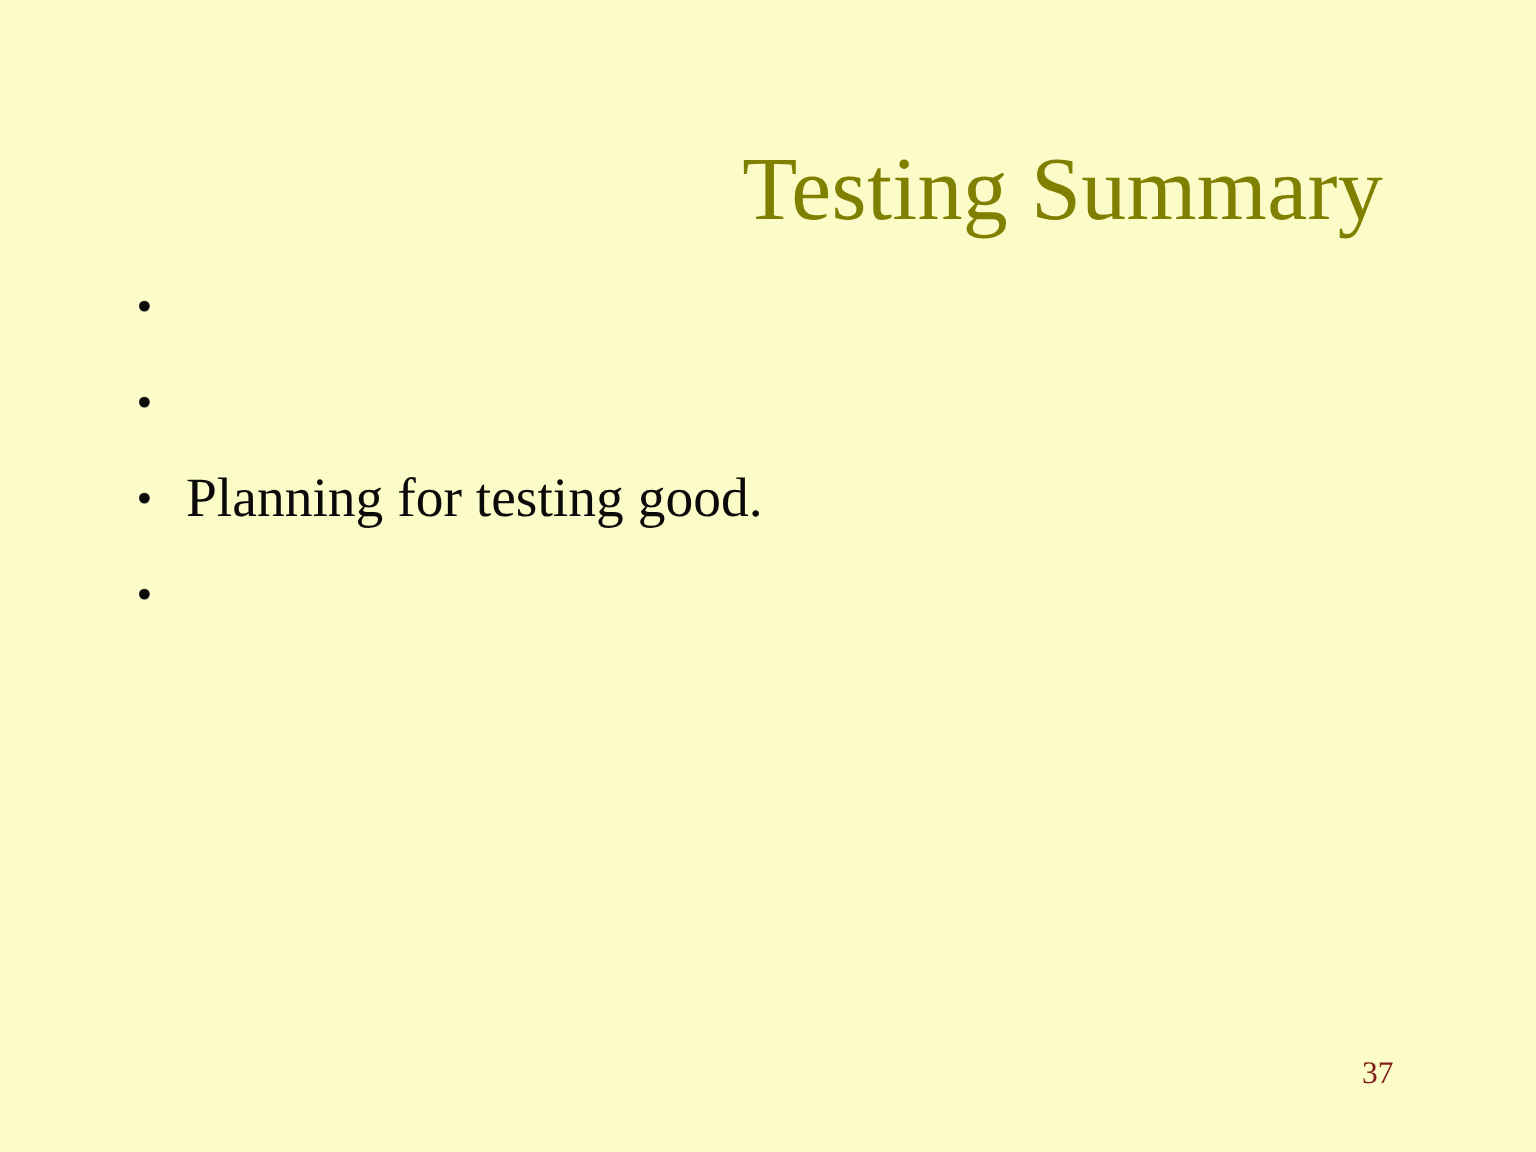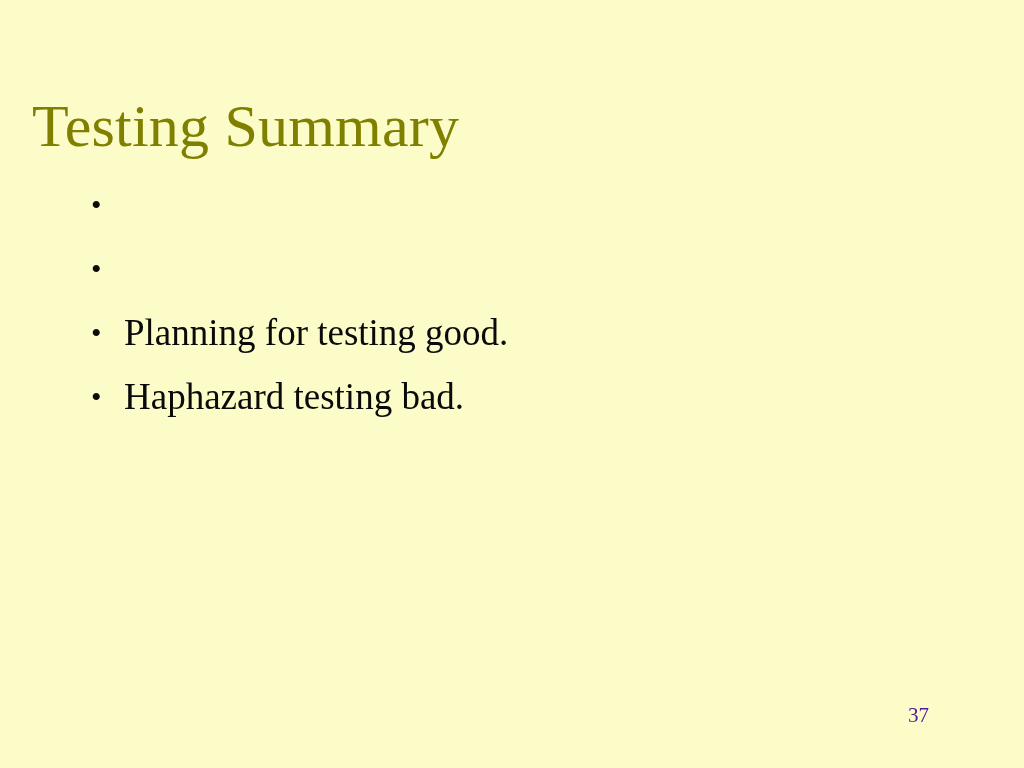--- a/index.html
+++ b/index.html
@@ -19,29 +19,28 @@
     height: 768px;
     background: #fcfcc8;
     box-sizing: border-box;
   }
 
   #slide-title {
     position: absolute;
     left: 0;
     top: 56px;
     width: 922px;
-    text-align: left;
+    text-align: right;
     font-family: "Liberation Serif", "DejaVu Serif", serif;
     font-size: 60px;
     font-weight: normal;
     line-height: 1.0;
     color: #808000;
     letter-spacing: 0.2px;
     white-space: nowrap;
-    margin-left: 32px;
   }
 
   #bullet-list {
     position: absolute;
     left: 88px;
     top: 182px;
     width: 880px;
     list-style: none;
     margin: 0;
     padding: 0;
@@ -74,21 +73,21 @@
   }
 
   #page-number {
     position: absolute;
     left: 908px;
     top: 703px;
     width: 48px;
     text-align: left;
     font-family: "Liberation Serif", "DejaVu Serif", serif;
     font-size: 21px;
-    color: #4c1d95;
+    color: #7f1d1d;
   }
 </style>
 </head>
 <body>
 
 <div id="slide">
 
   <h1 id="slide-title">Testing Summary</h1>
 
   <ul id="bullet-list">
@@ -101,20 +100,19 @@
       <span class="bullet-marker">•</span>
     </li>
 
     <li class="bullet-item">
       <span class="bullet-marker">•</span>
       <span class="bullet-text">Planning for testing good.</span>
     </li>
 
     <li class="bullet-item">
       <span class="bullet-marker">•</span>
-      <span class="bullet-text">Haphazard testing bad.</span>
     </li>
 
   </ul>
 
   <div id="page-number">37</div>
 
 </div>
 
 </body></html>

